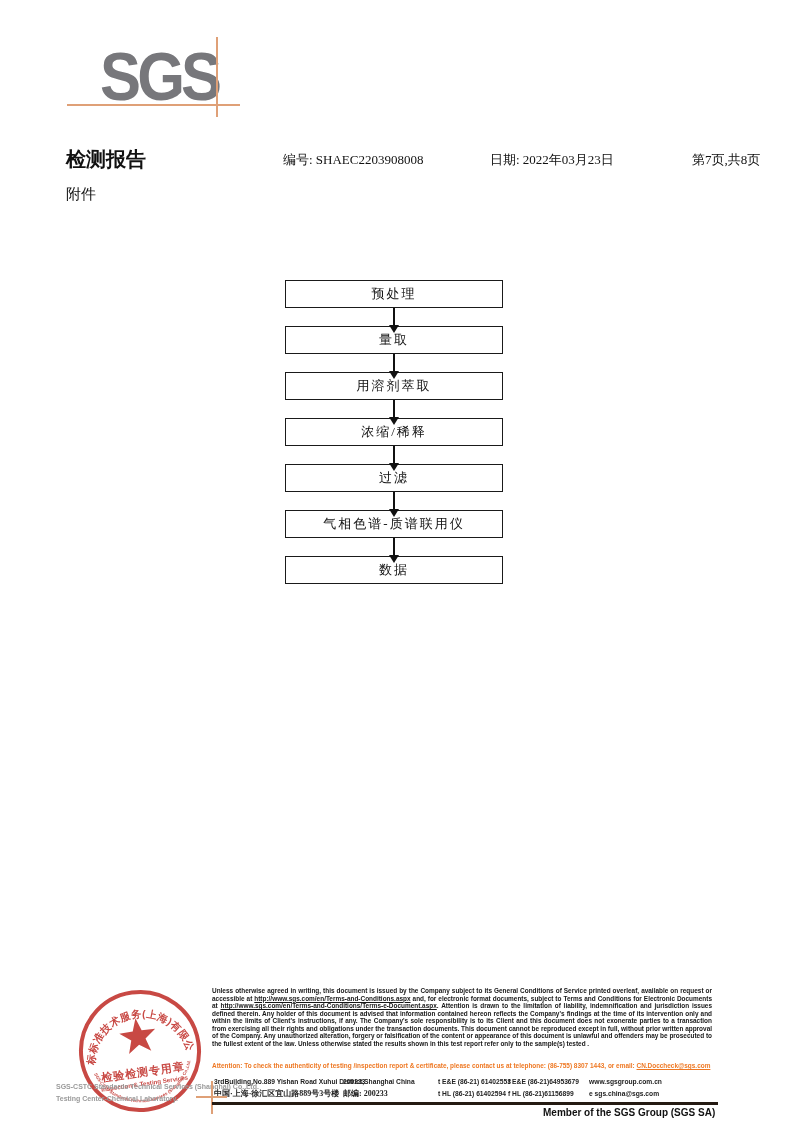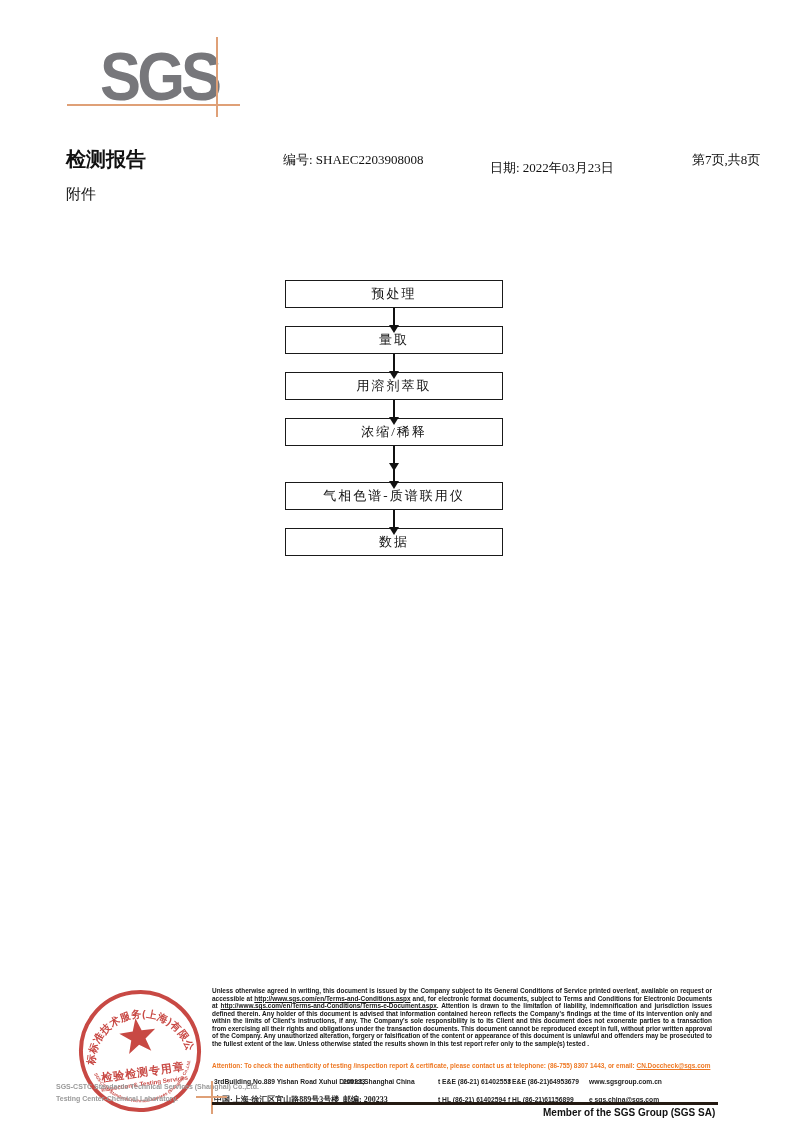--- a/index.html
+++ b/index.html
@@ -10,21 +10,21 @@
   .logo-sgs{position:absolute;left:100px;top:36px;font-size:64px;font-weight:bold;
             color:#77777b;letter-spacing:-4px;transform:scale(.96,1.08);transform-origin:left top;
             font-family:"Liberation Sans", sans-serif;}
   .logo-hline{position:absolute;left:67px;top:104px;width:173px;height:2px;background:#dfa077;}
   .logo-vline{position:absolute;left:216px;top:37px;width:2px;height:80px;background:#dfa077;}
 
   
   .report-title{position:absolute;left:66px;top:146px;font-size:20px;font-weight:bold;
                 font-family:"Liberation Serif", serif;}
   .hdr{position:absolute;top:151px;font-size:13px;font-family:"Liberation Serif", serif;}
-  .hdr-no{left:283px;} .hdr-date{left:490px;margin-top:8px;} .hdr-page{left:645px;margin-left:47px;}
+  .hdr-no{left:283px;} .hdr-date{left:490px;} .hdr-page{left:645px;margin-left:47px;}
   .attachment{position:absolute;left:66px;top:185px;font-size:15px;font-weight:normal;
               font-family:"Liberation Serif", serif;}
 
   
   .fc-title{position:absolute;left:0;top:216px;width:780px;text-align:center;
             font-size:15px;font-weight:bold;}
   .flowchart{position:absolute;left:285px;top:280px;width:218px;}
   .fc-box{box-sizing:border-box;width:218px;height:28px;border:1.4px solid #1a1a1a;
           display:flex;align-items:center;justify-content:center;font-size:13px;
           letter-spacing:2px;font-family:"Liberation Serif", serif;background:#fff;}
@@ -36,21 +36,21 @@
   
   .legal{position:absolute;left:212px;top:987px;width:500px;font-size:6.45px;
          line-height:7.55px;text-align:justify;font-weight:bold;color:#161616;}
   .legal a{color:#161616;text-decoration:underline;}
   .attention{position:absolute;left:212px;top:1062px;width:500px;font-size:6.45px;
              line-height:7.55px;font-weight:bold;color:#ee7823;}
   .attention a{color:#ee7823;text-decoration:underline;}
 
   
   .addr{position:absolute;left:214px;top:1077px;width:502px;display:grid;
-        grid-template-columns:129px 95px 70px 81px auto;row-gap:8px;
+        grid-template-columns:129px 95px 70px 81px auto;row-gap:2px;
         font-size:6.7px;line-height:10px;font-weight:bold;color:#222;white-space:nowrap;}
   .addr .cjk{font-size:8px;font-family:"Liberation Serif", serif;}
 
   .footer-rule{position:absolute;left:212px;top:1102px;width:506px;height:2.6px;background:#241a12;}
   .member{position:absolute;left:543px;top:1107px;font-size:10px;font-weight:bold;color:#111;}
 
   
   .cross-v{position:absolute;left:211px;top:1081px;width:1.6px;height:33px;background:#dfa077;}
   .cross-h{position:absolute;left:196px;top:1096px;width:31px;height:1.6px;background:#dfa077;}
 
@@ -79,20 +79,21 @@
 
   <div class="flowchart">
     <div class="fc-box">预处理</div>
     <div class="fc-arrow"></div>
     <div class="fc-box">量取</div>
     <div class="fc-arrow"></div>
     <div class="fc-box">用溶剂萃取</div>
     <div class="fc-arrow"></div>
     <div class="fc-box">浓缩/稀释</div>
     <div class="fc-arrow"></div>
+    <div class="fc-box">过滤</div>
     <div class="fc-arrow"></div>
     <div class="fc-box">气相色谱-质谱联用仪</div>
     <div class="fc-arrow"></div>
     <div class="fc-box">数据</div>
   </div>
 
   <svg class="stamp" viewBox="-65 -65 130 130">
     <circle r="59" fill="none" stroke="#c43a35" stroke-width="4"></circle>
     <defs>
       <path id="arcTop" d="M -47,7 A 47.5,47.5 0 0 1 47,7" fill="none"></path>

